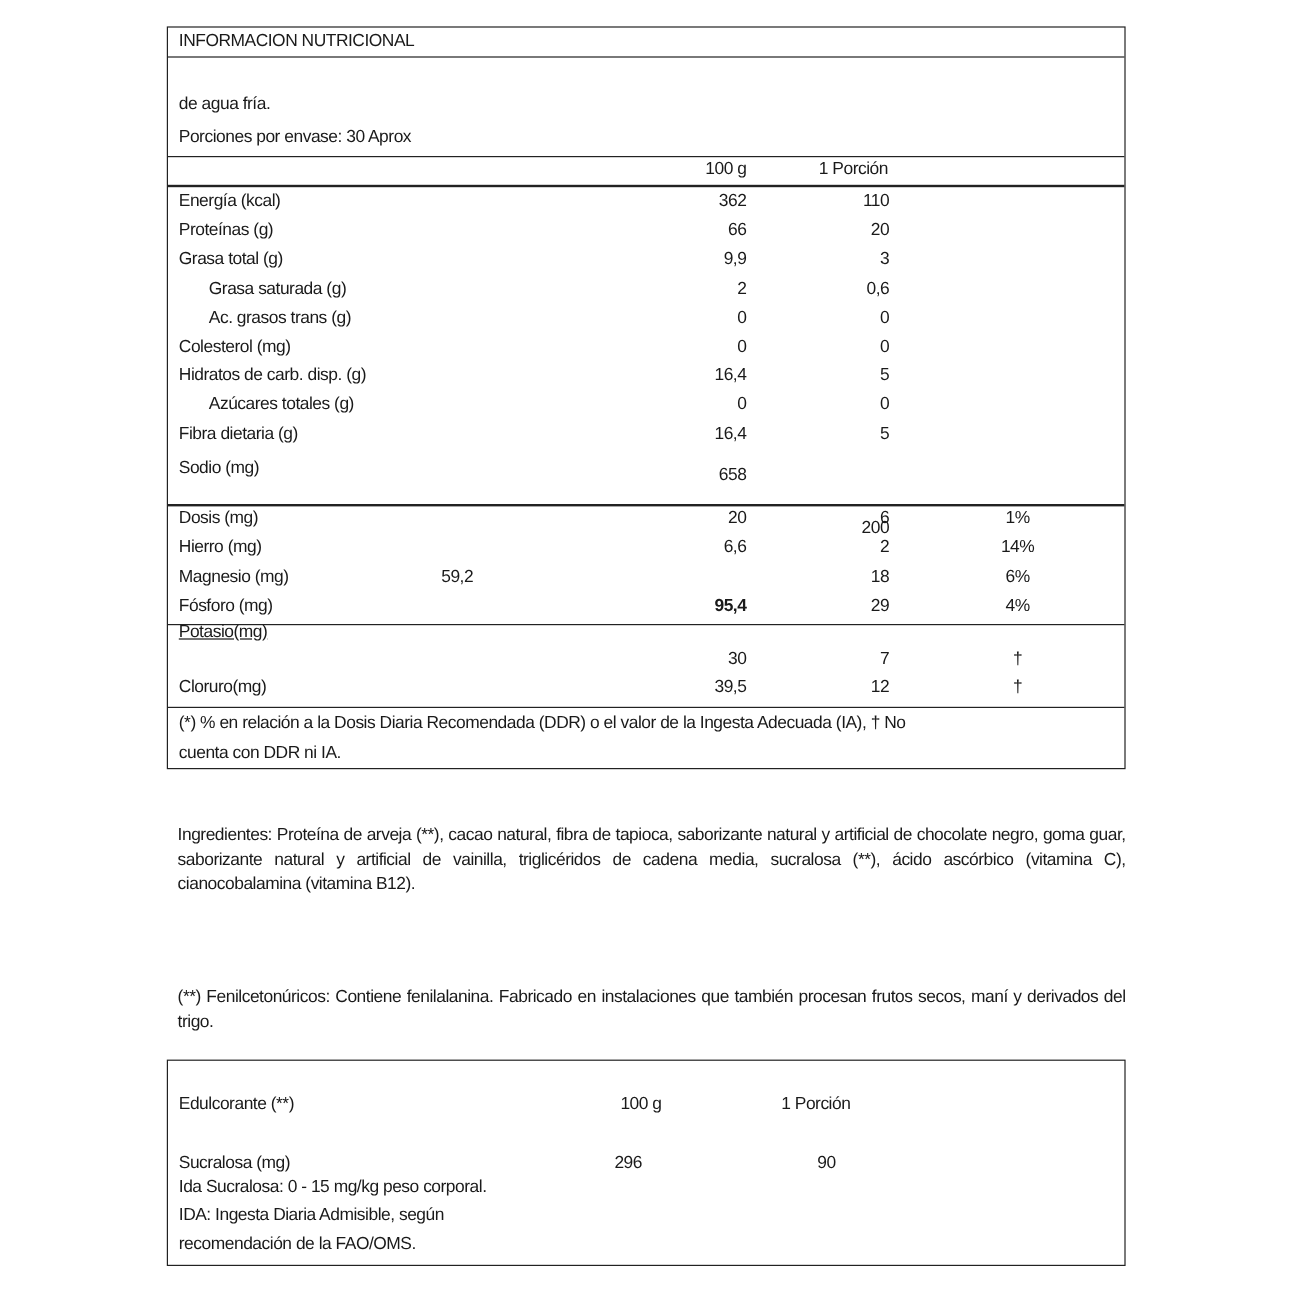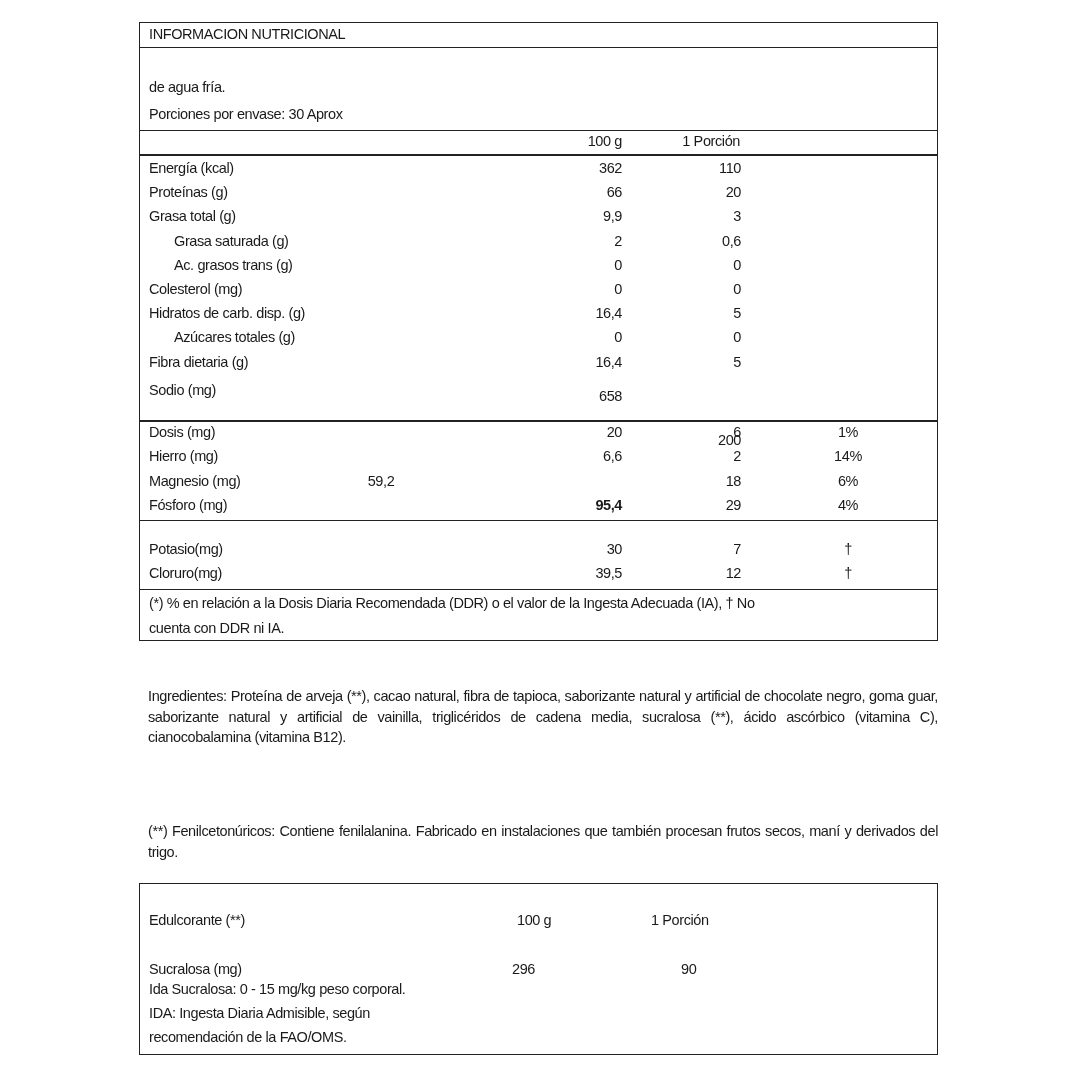--- a/index.html
+++ b/index.html
@@ -100,21 +100,21 @@
         <div class="num" style="left: 0px; width: 601px; top: 473.9px;">29</div>
       </div>
       <div class="t" style="left: 668px; width: 80px; text-align: center; top: 401px;">1%</div>
       <div class="t" style="left: 668px; width: 80px; text-align: center; top: 425.3px;">14%</div>
       <div class="t" style="left: 668px; width: 80px; text-align: center; top: 449.6px;">6%</div>
       <div class="t" style="left: 668px; width: 80px; text-align: center; top: 473.9px;">4%</div>
     </div>
   <div class="hline" style="top:497px;"></div>
   <div id="electrolytes">
       <div>
-        <div class="t" style="left: 9px; top: 518px;">Potasio(mg)</div>
+        <div class="t" style="left: 9px; top: 496px; text-decoration: underline;">Potasio(mg)</div>
         <div class="num" style="left: 0px; width: 482px; top: 518px;">30</div>
         <div class="num" style="left: 0px; width: 601px; top: 518px;">7</div>
         <div class="t" style="left: 668px; width: 80px; text-align: center; top: 518px;">†</div>
       </div>
       <div>
         <div class="t" style="left: 9px; top: 541.5px;">Cloruro(mg)</div>
         <div class="num" style="left: 0px; width: 482px; top: 541.5px;">39,5</div>
         <div class="num" style="left: 0px; width: 601px; top: 541.5px;">12</div>
         <div class="t" style="left: 668px; width: 80px; text-align: center; top: 541.5px;">†</div>
       </div>

